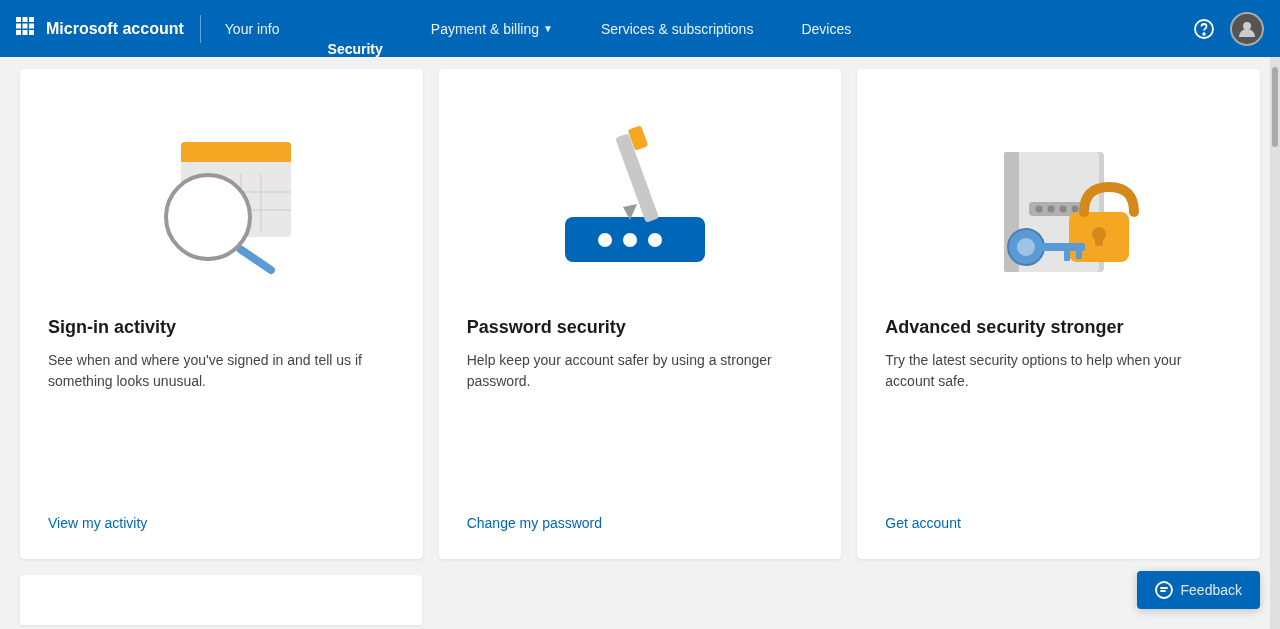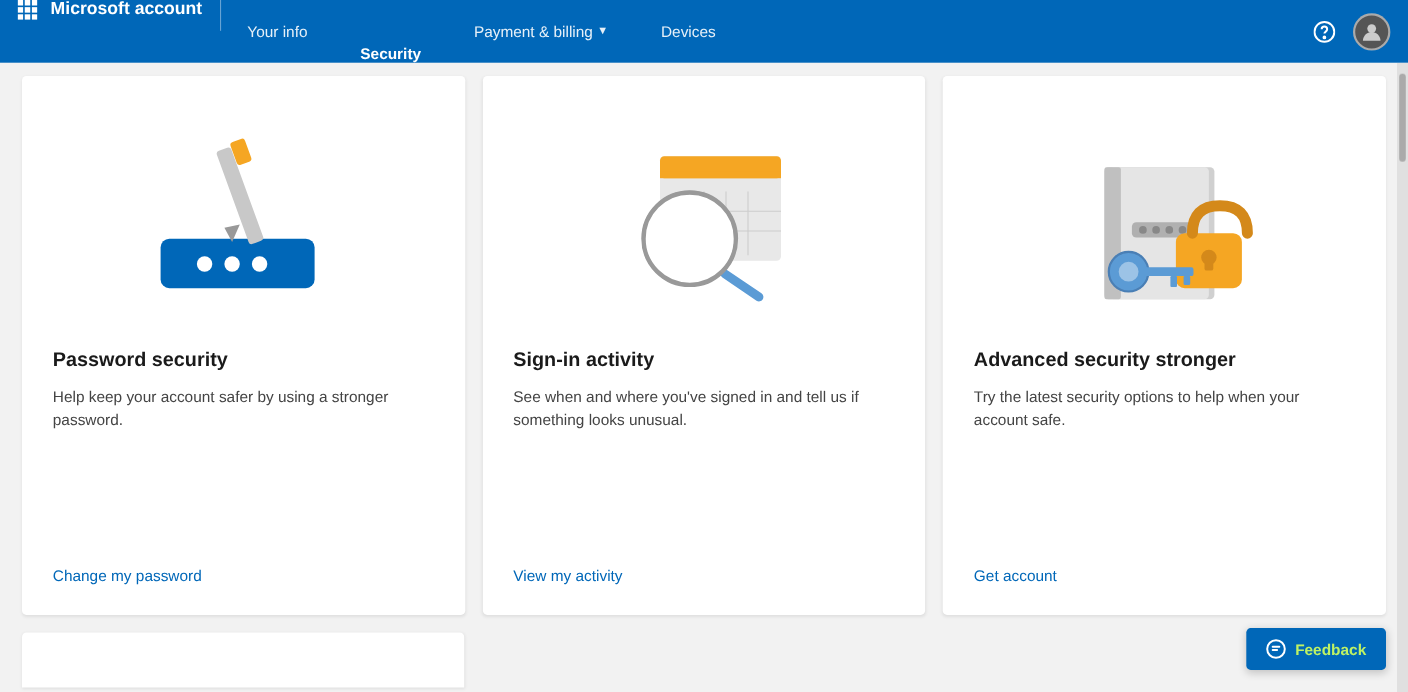--- a/index.html
+++ b/index.html
@@ -2,20 +2,21 @@
 <html><head>
   <meta charset="utf-8">
   <style>
     * { box-sizing: border-box; margin: 0; padding: 0; }
     body { font-family: 'Segoe UI', Arial, sans-serif; background: #f2f2f2; overflow-x: hidden; }
 
     
     .navbar {
       background: #0067b8;
       display: flex;
+      align-items: center;
       height: 57px;
       padding: 0 16px;
       gap: 0;
       position: relative;
       z-index: 10;
     }
     .nav-apps-icon {
       color: white;
       font-size: 18px;
       margin-right: 12px;
@@ -167,31 +168,31 @@
       margin-top: 0;
       width: calc(33.33% - 11px);
     }
 
     
     .feedback-btn {
       position: fixed;
       bottom: 20px;
       right: 20px;
       background: #0067b8;
-      color: #bef264;
+      color: #e5e5e5;
       border: none;
       border-radius: 4px;
       padding: 10px 18px;
       font-size: 14px;
       cursor: pointer;
       display: flex;
       align-items: center;
       gap: 8px;
       font-family: 'Segoe UI', Arial, sans-serif;
-      font-weight: 700;
+      font-weight: 400;
       box-shadow: 0 2px 8px rgba(0,0,0,0.2);
       margin-top: 24px;
     }
   </style>
 </head>
 <body>
 
 <nav class="navbar">
   <div class="nav-apps-icon">
     <svg width="18" height="18" viewBox="0 0 18 18" fill="white">
@@ -208,20 +209,21 @@
   </div>
   <div class="nav-brand">Microsoft account</div>
   <div class="nav-divider"></div>
   <div class="nav-links">
     <a class="nav-link">Your info</a>
     <a class="nav-link active">Security</a>
     <a class="nav-link">
       <span>Payment &amp; billing</span>
       <span class="chevron">▼</span>
     </a>
+    <a class="nav-link">Services &amp; subscriptions</a>
     <a class="nav-link">Devices</a>
   </div>
   <div class="nav-right">
     <div class="nav-icon-btn">
       <svg width="20" height="20" viewBox="0 0 20 20" fill="none" stroke="white" stroke-width="1.8">
         <circle cx="10" cy="10" r="9"></circle>
         <path d="M7.5 7.5a2.5 2.5 0 0 1 5 0c0 2-2.5 2.5-2.5 4"></path>
         <circle cx="10" cy="15" r="0.8" fill="white"></circle>
       </svg>
     </div>
@@ -237,70 +239,70 @@
 <div class="scrollbar">
   <div class="scrollbar-thumb"></div>
 </div>
 
 <div class="content">
   <div class="cards-grid">
 
     <div class="card">
       <div class="card-illustration">
 
+        <svg width="190" height="170" viewBox="0 0 190 170" fill="none" xmlns="http://www.w3.org/2000/svg">
+
+          <rect x="55" y="30" width="110" height="95" rx="4" fill="#e8e8e8"></rect>
+
+          <rect x="55" y="30" width="110" height="20" rx="4" fill="#f5a623"></rect>
+          <rect x="55" y="44" width="110" height="6" fill="#f5a623"></rect>
+
+          <line x1="75" y1="62" x2="75" y2="120" stroke="#ccc" stroke-width="1"></line>
+          <line x1="95" y1="62" x2="95" y2="120" stroke="#ccc" stroke-width="1"></line>
+          <line x1="115" y1="62" x2="115" y2="120" stroke="#ccc" stroke-width="1"></line>
+          <line x1="135" y1="62" x2="135" y2="120" stroke="#ccc" stroke-width="1"></line>
+          <line x1="55" y1="80" x2="165" y2="80" stroke="#ccc" stroke-width="1"></line>
+          <line x1="55" y1="98" x2="165" y2="98" stroke="#ccc" stroke-width="1"></line>
+
+          <rect x="76" y="82" width="18" height="15" rx="2" fill="#0067b8" opacity="0.7"></rect>
+
+          <circle cx="82" cy="105" r="42" fill="white" stroke="#aaa" stroke-width="3"></circle>
+          <circle cx="82" cy="105" r="38" fill="rgba(255,255,255,0.6)"></circle>
+
+          <line x1="114" y1="137" x2="145" y2="158" stroke="#5b9bd5" stroke-width="8" stroke-linecap="round"></line>
+
+          <circle cx="82" cy="105" r="42" fill="none" stroke="#999" stroke-width="4"></circle>
+        </svg>
+      </div>
+      <div class="card-title">Sign-in activity</div>
+      <div class="card-desc">See when and where you've signed in and tell us if something looks unusual.</div>
+      <a class="card-link">View my activity</a>
+    </div>
+
+    <div class="card">
+      <div class="card-illustration">
+
         <svg width="210" height="170" viewBox="0 0 210 170" fill="none" xmlns="http://www.w3.org/2000/svg">
 
           <rect x="30" y="105" width="140" height="45" rx="8" fill="#0067b8"></rect>
 
           <circle cx="70" cy="128" r="7" fill="white"></circle>
           <circle cx="95" cy="128" r="7" fill="white"></circle>
           <circle cx="120" cy="128" r="7" fill="white"></circle>
 
           <rect x="95" y="20" width="14" height="90" rx="3" fill="#c8c8c8" transform="rotate(-20 105 65)"></rect>
 
           <polygon points="88,95 95,108 102,92" fill="#999"></polygon>
 
           <rect x="96" y="15" width="14" height="22" rx="3" fill="#f5a623" transform="rotate(-20 103 26)"></rect>
         </svg>
       </div>
       <div class="card-title">Password security</div>
       <div class="card-desc">Help keep your account safer by using a stronger password.</div>
       <a class="card-link">Change my password</a>
-    </div>
-
-    <div class="card">
-      <div class="card-illustration">
-
-        <svg width="190" height="170" viewBox="0 0 190 170" fill="none" xmlns="http://www.w3.org/2000/svg">
-
-          <rect x="55" y="30" width="110" height="95" rx="4" fill="#e8e8e8"></rect>
-
-          <rect x="55" y="30" width="110" height="20" rx="4" fill="#f5a623"></rect>
-          <rect x="55" y="44" width="110" height="6" fill="#f5a623"></rect>
-
-          <line x1="75" y1="62" x2="75" y2="120" stroke="#ccc" stroke-width="1"></line>
-          <line x1="95" y1="62" x2="95" y2="120" stroke="#ccc" stroke-width="1"></line>
-          <line x1="115" y1="62" x2="115" y2="120" stroke="#ccc" stroke-width="1"></line>
-          <line x1="135" y1="62" x2="135" y2="120" stroke="#ccc" stroke-width="1"></line>
-          <line x1="55" y1="80" x2="165" y2="80" stroke="#ccc" stroke-width="1"></line>
-          <line x1="55" y1="98" x2="165" y2="98" stroke="#ccc" stroke-width="1"></line>
-
-          <rect x="76" y="82" width="18" height="15" rx="2" fill="#0067b8" opacity="0.7"></rect>
-
-          <circle cx="82" cy="105" r="42" fill="white" stroke="#aaa" stroke-width="3"></circle>
-          <circle cx="82" cy="105" r="38" fill="rgba(255,255,255,0.6)"></circle>
-
-          <line x1="114" y1="137" x2="145" y2="158" stroke="#5b9bd5" stroke-width="8" stroke-linecap="round"></line>
-
-          <circle cx="82" cy="105" r="42" fill="none" stroke="#999" stroke-width="4"></circle>
-        </svg>
-      </div>
-      <div class="card-title">Sign-in activity</div>
-      <div class="card-desc">See when and where you've signed in and tell us if something looks unusual.</div>
-      <a class="card-link">View my activity</a>
     </div>
 
     <div class="card">
       <div class="card-illustration">
 
         <svg width="210" height="170" viewBox="0 0 210 170" fill="none" xmlns="http://www.w3.org/2000/svg">
 
           <rect x="50" y="40" width="100" height="120" rx="4" fill="#d0d0d0"></rect>
           <rect x="55" y="40" width="90" height="120" rx="4" fill="#e5e5e5"></rect>
 

